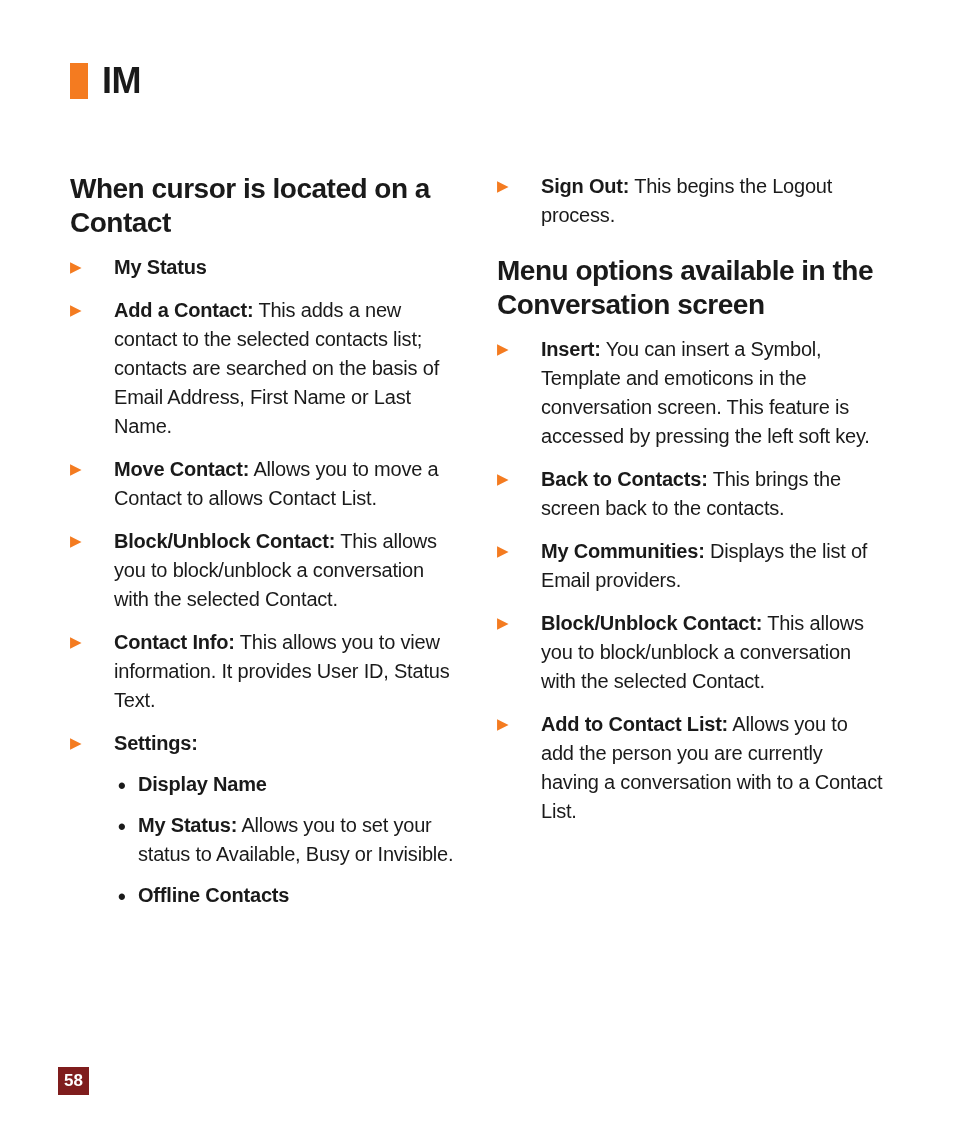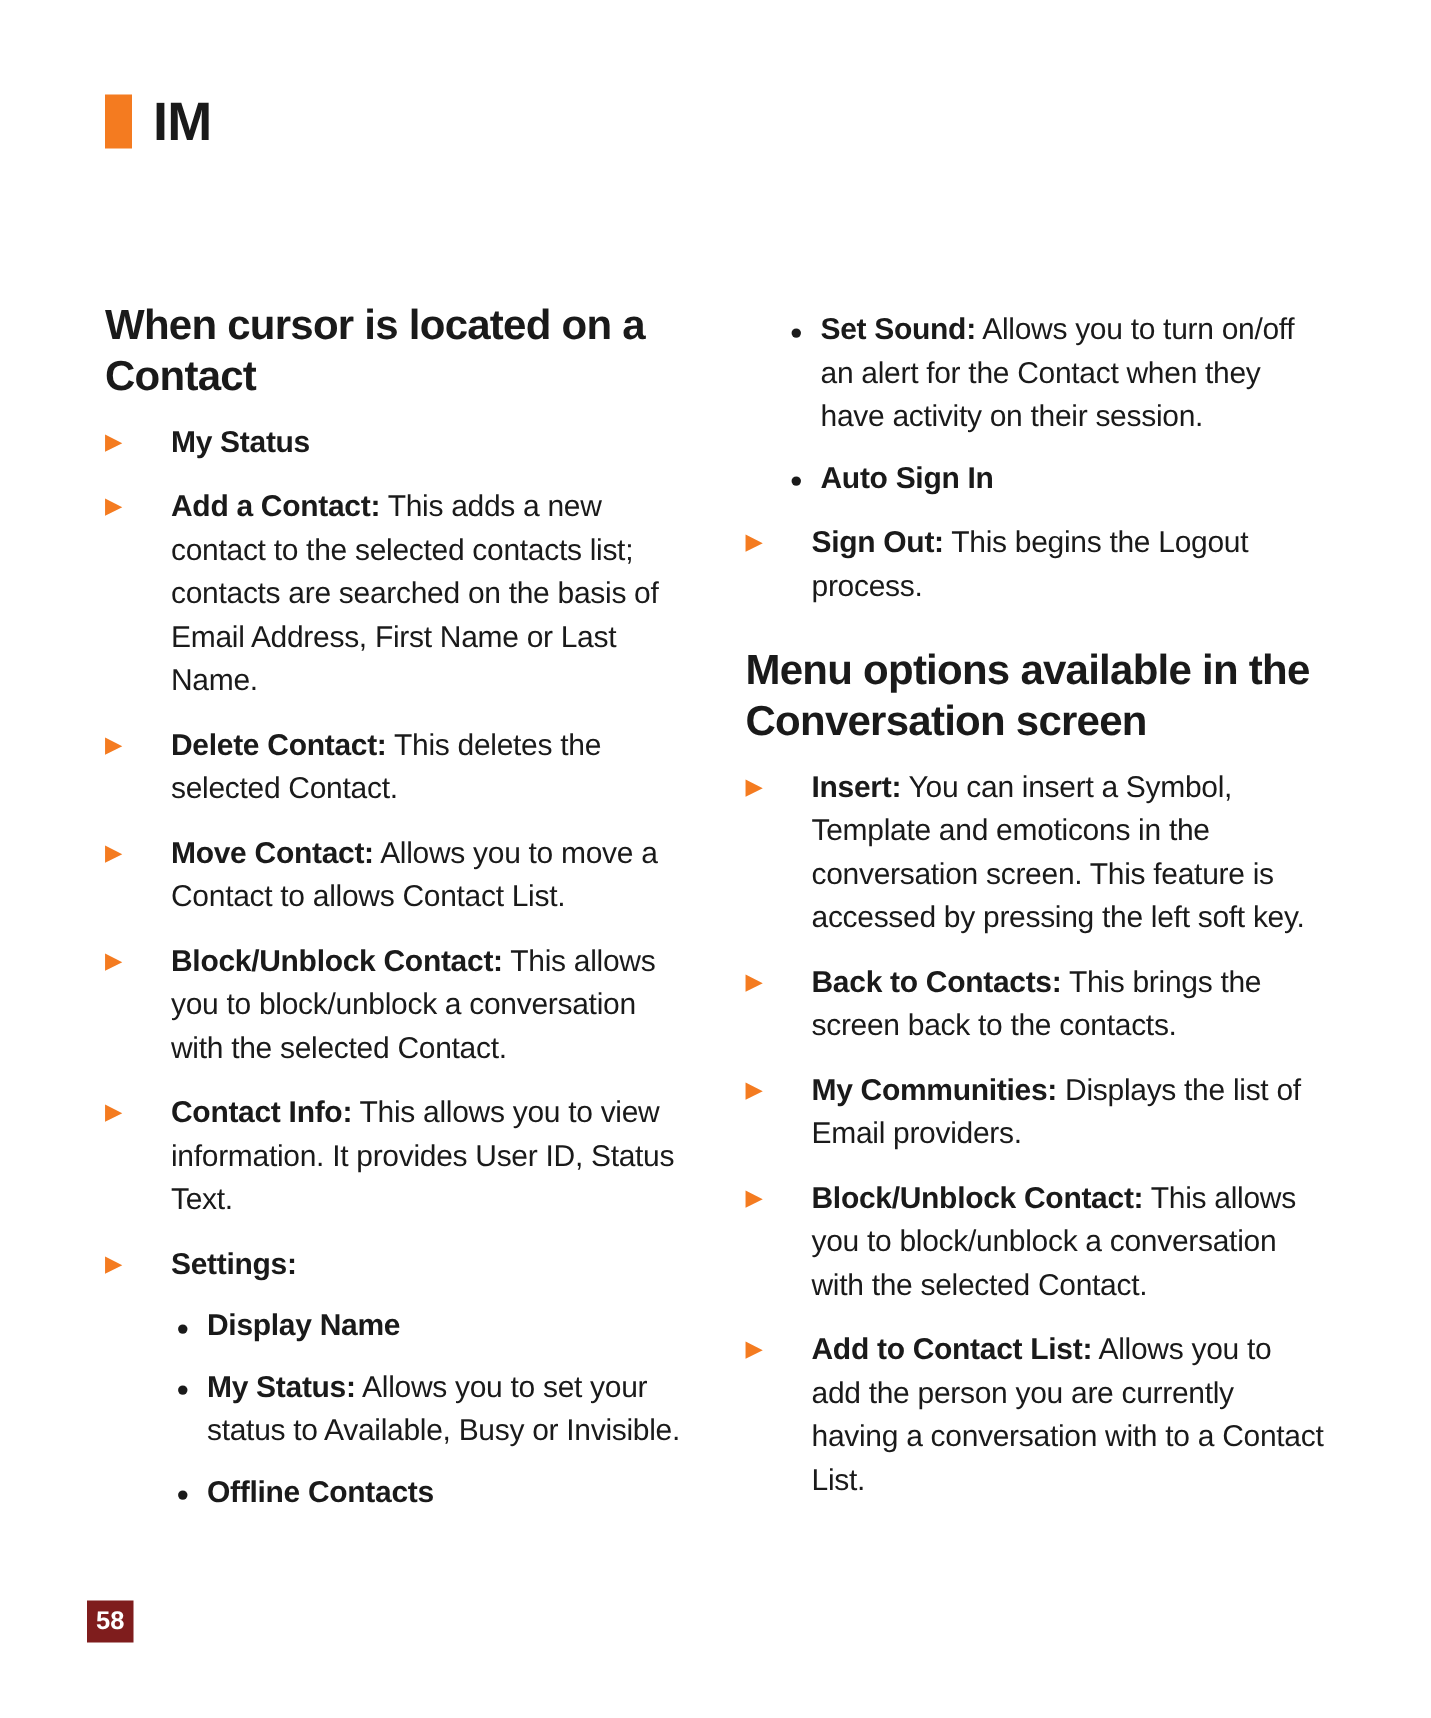--- a/index.html
+++ b/index.html
@@ -36,21 +36,20 @@
     font-stretch: condensed;
     letter-spacing: -0.5px;
   }
   .columns {
     display: flex;
     gap: 40px;
   }
   .col {
     flex: 1;
     min-width: 0;
-    margin-top: 28px;
   }
   h2.section-heading {
     font-size: 28px;
     font-weight: 700;
     font-stretch: condensed;
     line-height: 1.2;
     margin: 0 0 14px 0;
     letter-spacing: -0.5px;
   }
   .tri-list {
@@ -127,23 +126,20 @@
   <div class="columns" data-name="content-columns">
 
     <div class="col" data-name="column-left">
       <h2 class="section-heading" data-name="section1-heading">When cursor is located on a Contact</h2>
       <ul class="tri-list" data-name="section1-list">
         <li data-name="list-item">
           <span class="item-label" data-name="item-label">My Status</span><span data-name="item-text"></span>
         </li>
         <li data-name="list-item">
           <span class="item-label" data-name="item-label">Add a Contact:</span><span data-name="item-text"> This adds a new contact to the selected contacts list; contacts are searched on the basis of Email Address, First Name or Last Name.</span>
-        </li>
-        <li data-name="list-item">
-          <span class="item-label" data-name="item-label">Delete Contact:</span><span data-name="item-text"> This deletes the selected Contact.</span>
         </li>
         <li data-name="list-item">
           <span class="item-label" data-name="item-label">Move Contact:</span><span data-name="item-text"> Allows you to move a Contact to allows Contact List.</span>
         </li>
         <li data-name="list-item">
           <span class="item-label" data-name="item-label">Block/Unblock Contact:</span><span data-name="item-text"> This allows you to block/unblock a conversation with the selected Contact.</span>
         </li>
         <li data-name="list-item">
           <span class="item-label" data-name="item-label">Contact Info:</span><span data-name="item-text"> This allows you to view information. It provides User ID, Status Text.</span>
         </li>
@@ -159,33 +155,20 @@
             <li data-name="sub-item">
               <span class="item-label" data-name="item-label">Offline Contacts</span><span data-name="item-text"></span>
             </li>
           </ul>
         </li>
       </ul>
     </div>
 
     <div class="col" data-name="column-right">
 
-      <ul class="tri-list" style="margin-top:6px;" data-name="col2-continuation">
-        <li data-name="list-item-continuation" style="padding-left:26px;">
-
-          <ul class="sub-list" style="margin-top:0; padding-left:4px;" data-name="col2-sublist">
-            <li data-name="sub-item">
-              <span class="item-label" data-name="item-label">Set Sound:</span><span data-name="item-text"> Allows you to turn on/off an alert for the Contact when they have activity on their session.</span>
-            </li>
-            <li data-name="sub-item">
-              <span class="item-label" data-name="item-label">Auto Sign In</span><span data-name="item-text"></span>
-            </li>
-          </ul>
-        </li>
-      </ul>
       <style>
         
         [data-name="list-item-continuation"]::before { content: none !important; }
         [data-name="list-item-continuation"] { margin-bottom: 4px; padding-left: 26px; }
       </style>
 
       <ul class="tri-list" data-name="col2-signout-list">
         <li data-name="list-item">
           <span class="item-label" data-name="item-label">Sign Out:</span><span data-name="item-text"> This begins the Logout process.</span>
         </li>

